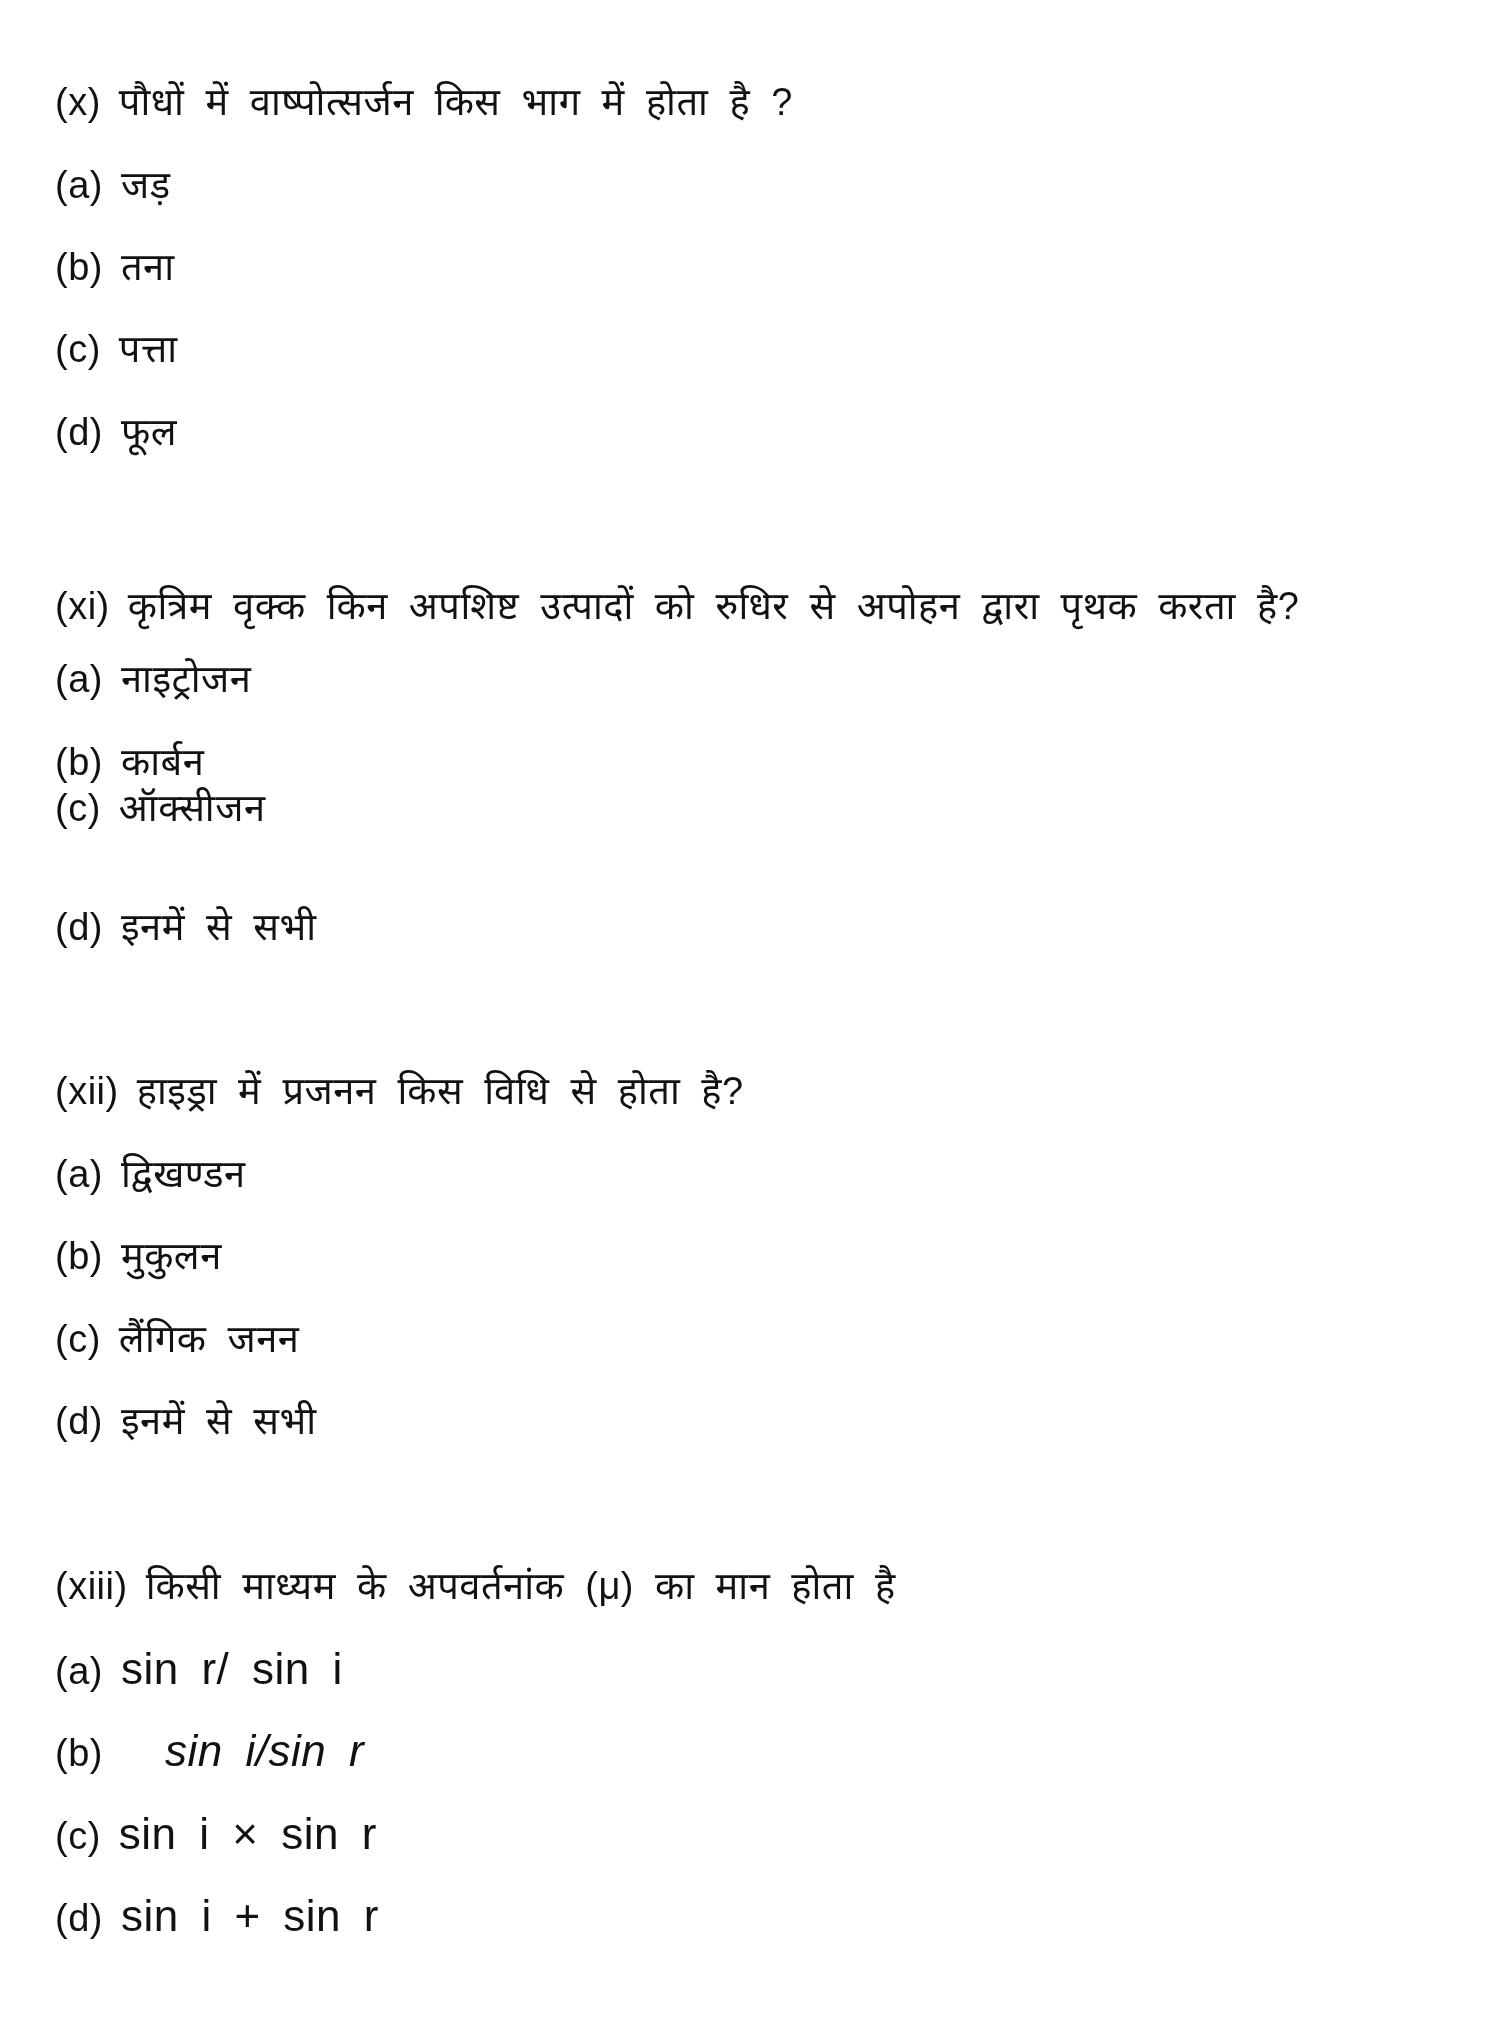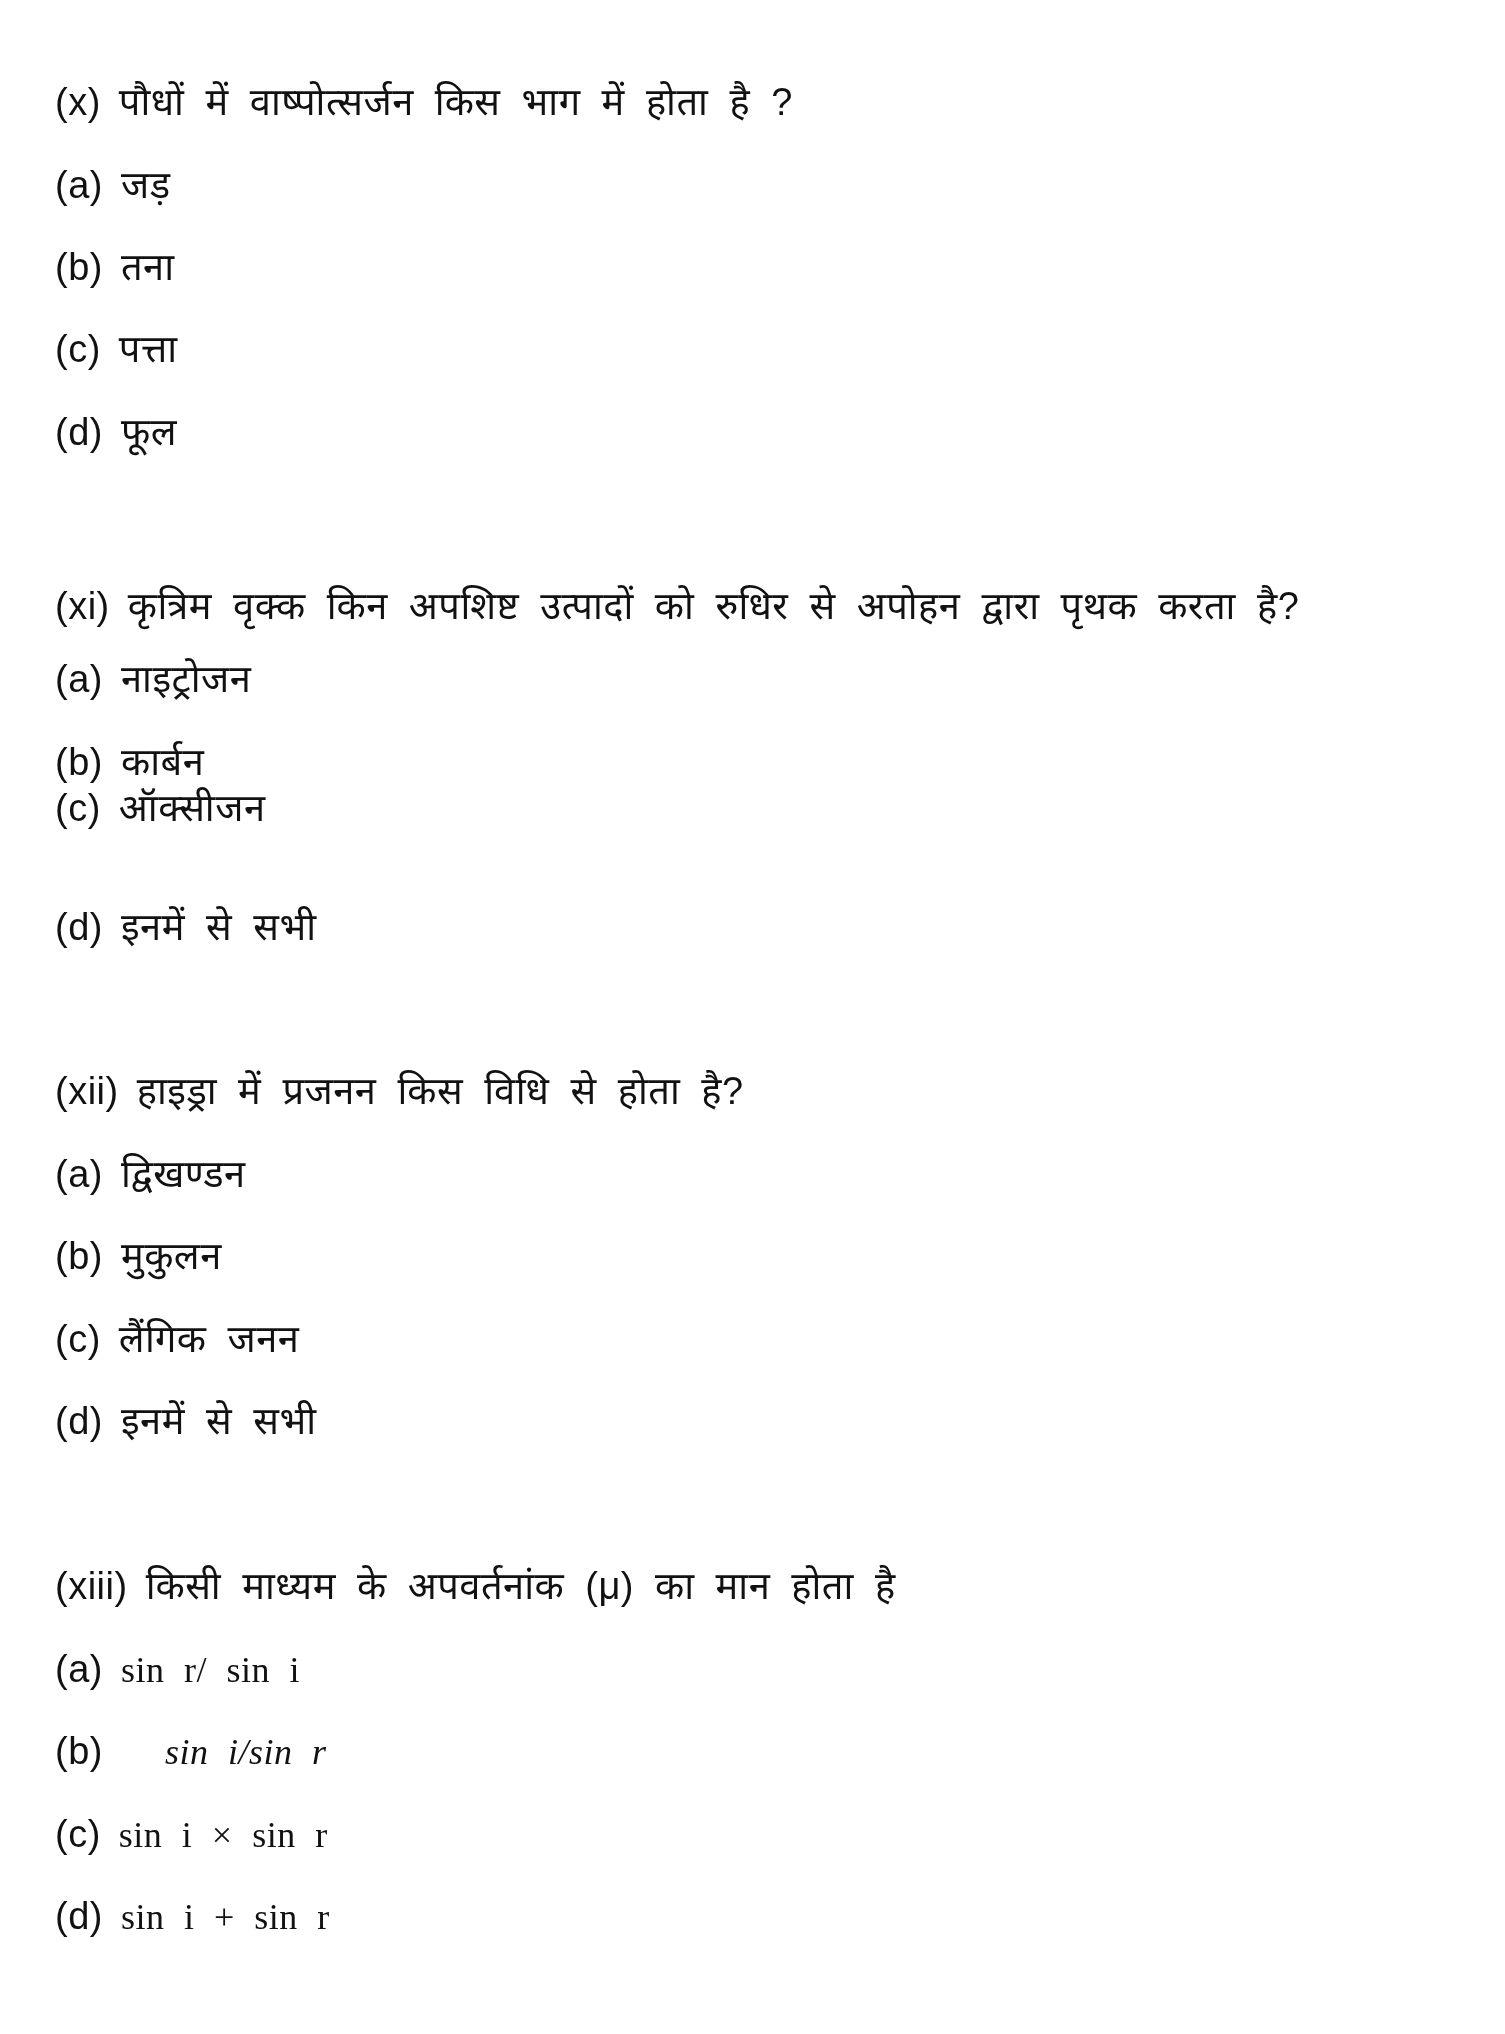--- a/index.html
+++ b/index.html
@@ -19,22 +19,22 @@
       position: absolute;
       left: 55px;
       font-size: 38px;
       line-height: 48px;
       white-space: nowrap;
       letter-spacing: 0.5px;
       word-spacing: 10px;
     }
     .label { margin-right: 18px; }
     .math {
-      font-family: Liberation Serif, serif;
-      font-size: 36px;
+      font-family: Liberation Sans, sans-serif;
+      font-size: 44px;
     }
   </style>
 </head>
 <body>
 
 <div class="line" style="top:78px;">
   <span class="label">(x)</span><span>पौधों में वाष्पोत्सर्जन किस भाग में होता है ?</span>
 </div>
 <div class="line" style="top:161px;">
   <span class="label">(a)</span><span>जड़</span>

